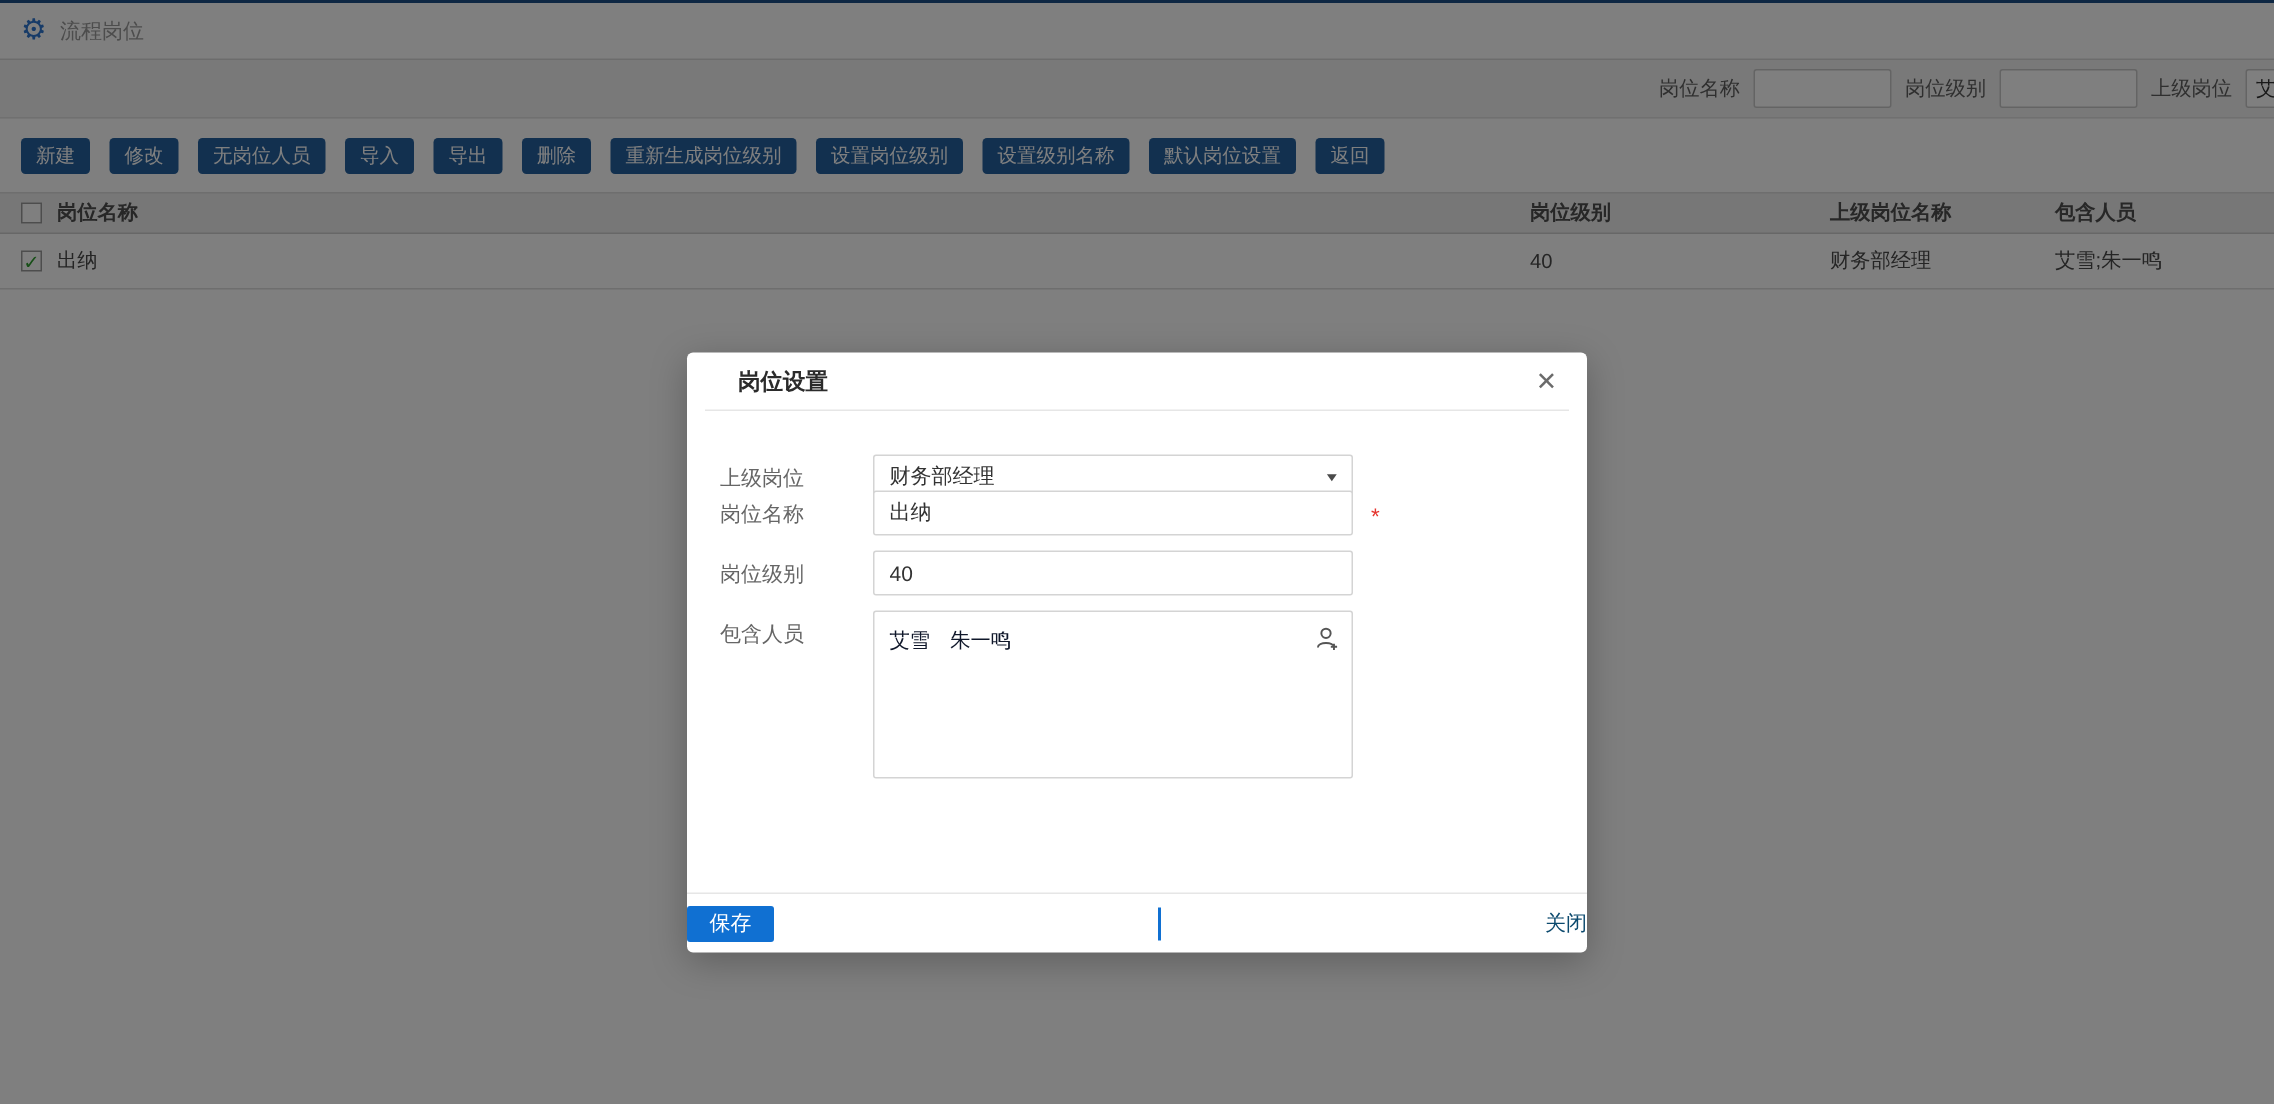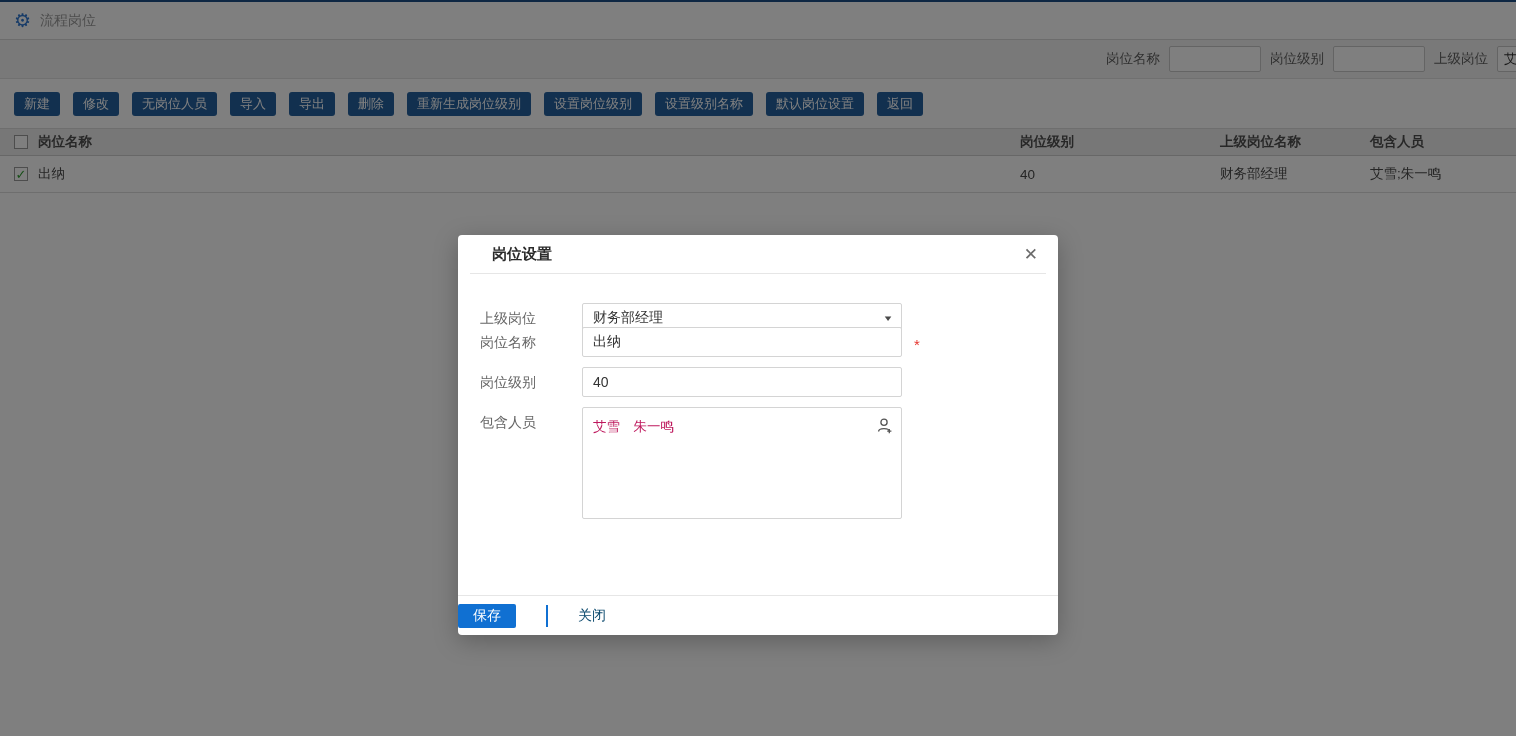--- a/index.html
+++ b/index.html
@@ -86,30 +86,30 @@
     padding:0 10px; font-size:14px; color:#333; outline:none; background:#fff;
     font-family:inherit;
   }
   .required { color:#e5342d; font-size:15px; margin-left:12px; padding-top:9px; }
   .members-box {
     width:320px; height:112px; border:1px solid #d4d4d4; border-radius:2px;
     background:#fff; position:relative;
   }
   .members-text {
     width:100%; height:100%; border:none; outline:none; resize:none;
-    padding:10px 30px 10px 10px; font-size:13.5px; color:#be185d;
+    padding:10px 30px 10px 10px; font-size:13.5px; color:#0f172a;
     font-family:inherit; background:transparent;
   }
   .person-add {
     position:absolute; top:9px; right:7px; cursor:pointer; line-height:0;
   }
 
   .modal-footer {
     position:absolute; left:0; right:0; bottom:0; height:40px;
-    border-top:1px solid #e6e6e6; display:flex; align-items:center; justify-content:flex-start;
+    border-top:1px solid #e6e6e6; display:flex; align-items:center; justify-content:space-between;
     gap:30px;
   }
   .save-btn {
     background:#1070d2; color:#fff; border:none; border-radius:2px;
     height:24px; padding:0 15px; font-size:14px; cursor:pointer; font-family:inherit;
   }
   .footer-sep { width:2px; height:22px; background:#1070d2; }
   .close-link { color:#0c4a6e; font-size:14px; cursor:pointer; text-decoration:none; }
 </style>
 </head>

